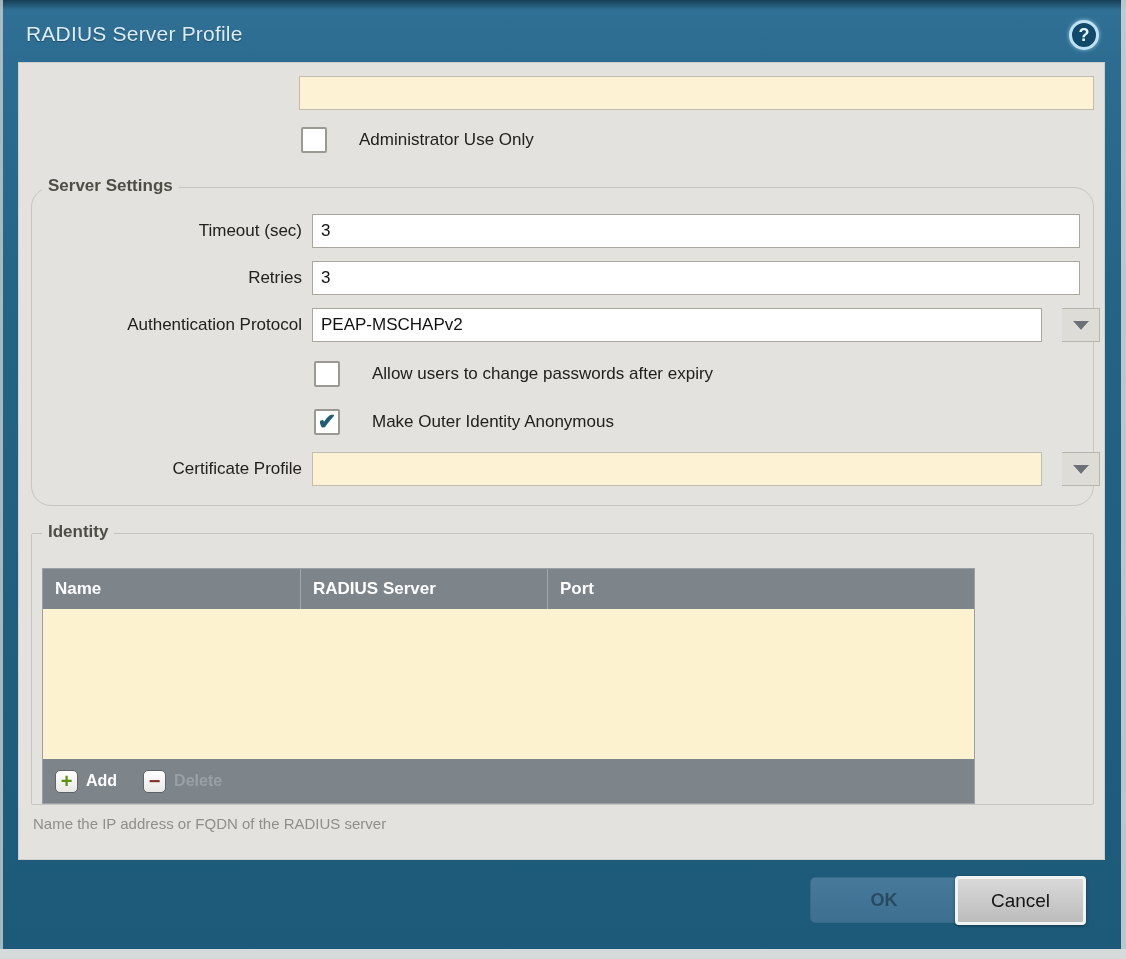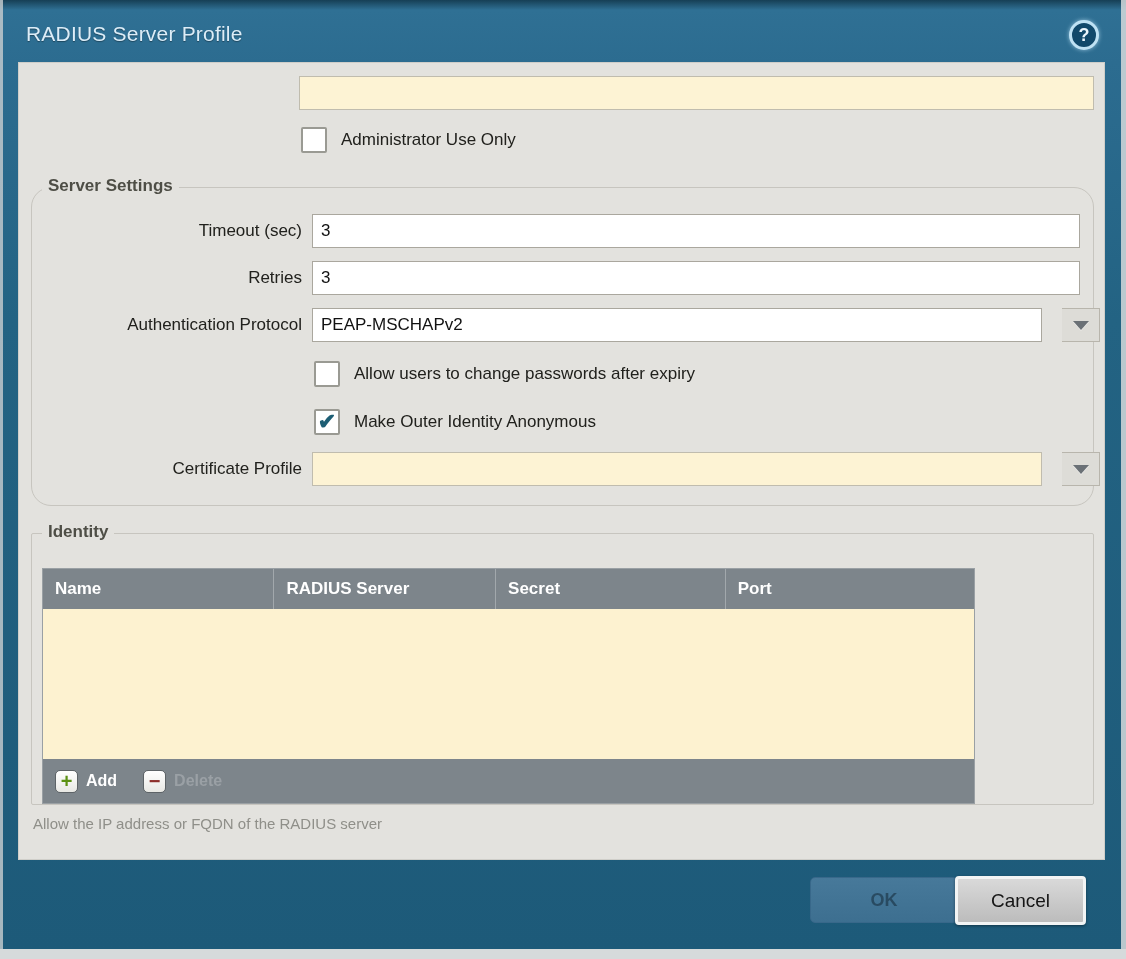--- a/index.html
+++ b/index.html
@@ -79,21 +79,21 @@
 
   
   .checkbox-row { position: absolute; display: flex; align-items: center; }
   .checkbox {
     width: 26px; height: 26px; background: #fff;
     border: 2px solid #9a9a93; border-radius: 2px;
     display: flex; align-items: center; justify-content: center;
     font-size: 22px; font-weight: bold; color: #1d5e74;
     cursor: pointer; line-height: 1;
   }
-  .checkbox-label { margin-left: 14px; font-size: 17px; color: #21211d; }
+  .checkbox-label { margin-left: 32px; font-size: 17px; color: #21211d; }
 
   
   .group {
     position: absolute;
     border: 1px solid #c7c5bf;
     border-radius: 2px;
   }
   .group-legend {
     position: absolute; top: -12px; left: 10px;
     background: #e3e2de; padding: 0 6px;
@@ -215,39 +215,38 @@
       </div>
     </div>
 
     <div class="group" style="left:12px; top:470px; width:1063px; height:272px;">
       <div class="group-legend">Identity</div>
 
       <div class="table">
         <div class="thead">
           <div class="th" style="width:257px;">Name</div>
           <div class="th" style="width:247px;">RADIUS Server</div>
-          <div class="th" style="width:256px;">Secret</div>
           <div class="th" style="width:278px;">Port</div>
         </div>
         <div class="tbody"></div>
         <div class="tfoot">
           <div class="tool-btn">
             <div class="tool-icon">
               <span class="plus">+</span>
             </div>
             <div class="tool-label enabled">Add</div>
           </div>
           <div class="tool-btn disabled">
             <div class="tool-icon">
               <span class="minus">−</span>
             </div>
             <div class="tool-label disabled">Delete</div>
           </div>
         </div>
       </div>
     </div>
 
-    <div class="hint">Allow the IP address or FQDN of the RADIUS server</div>
+    <div class="hint">Name the IP address or FQDN of the RADIUS server</div>
   </div>
 
   <button class="btn-ok" disabled="">OK</button>
   <button class="btn-cancel">Cancel</button>
 </div>
 
 </body></html>

